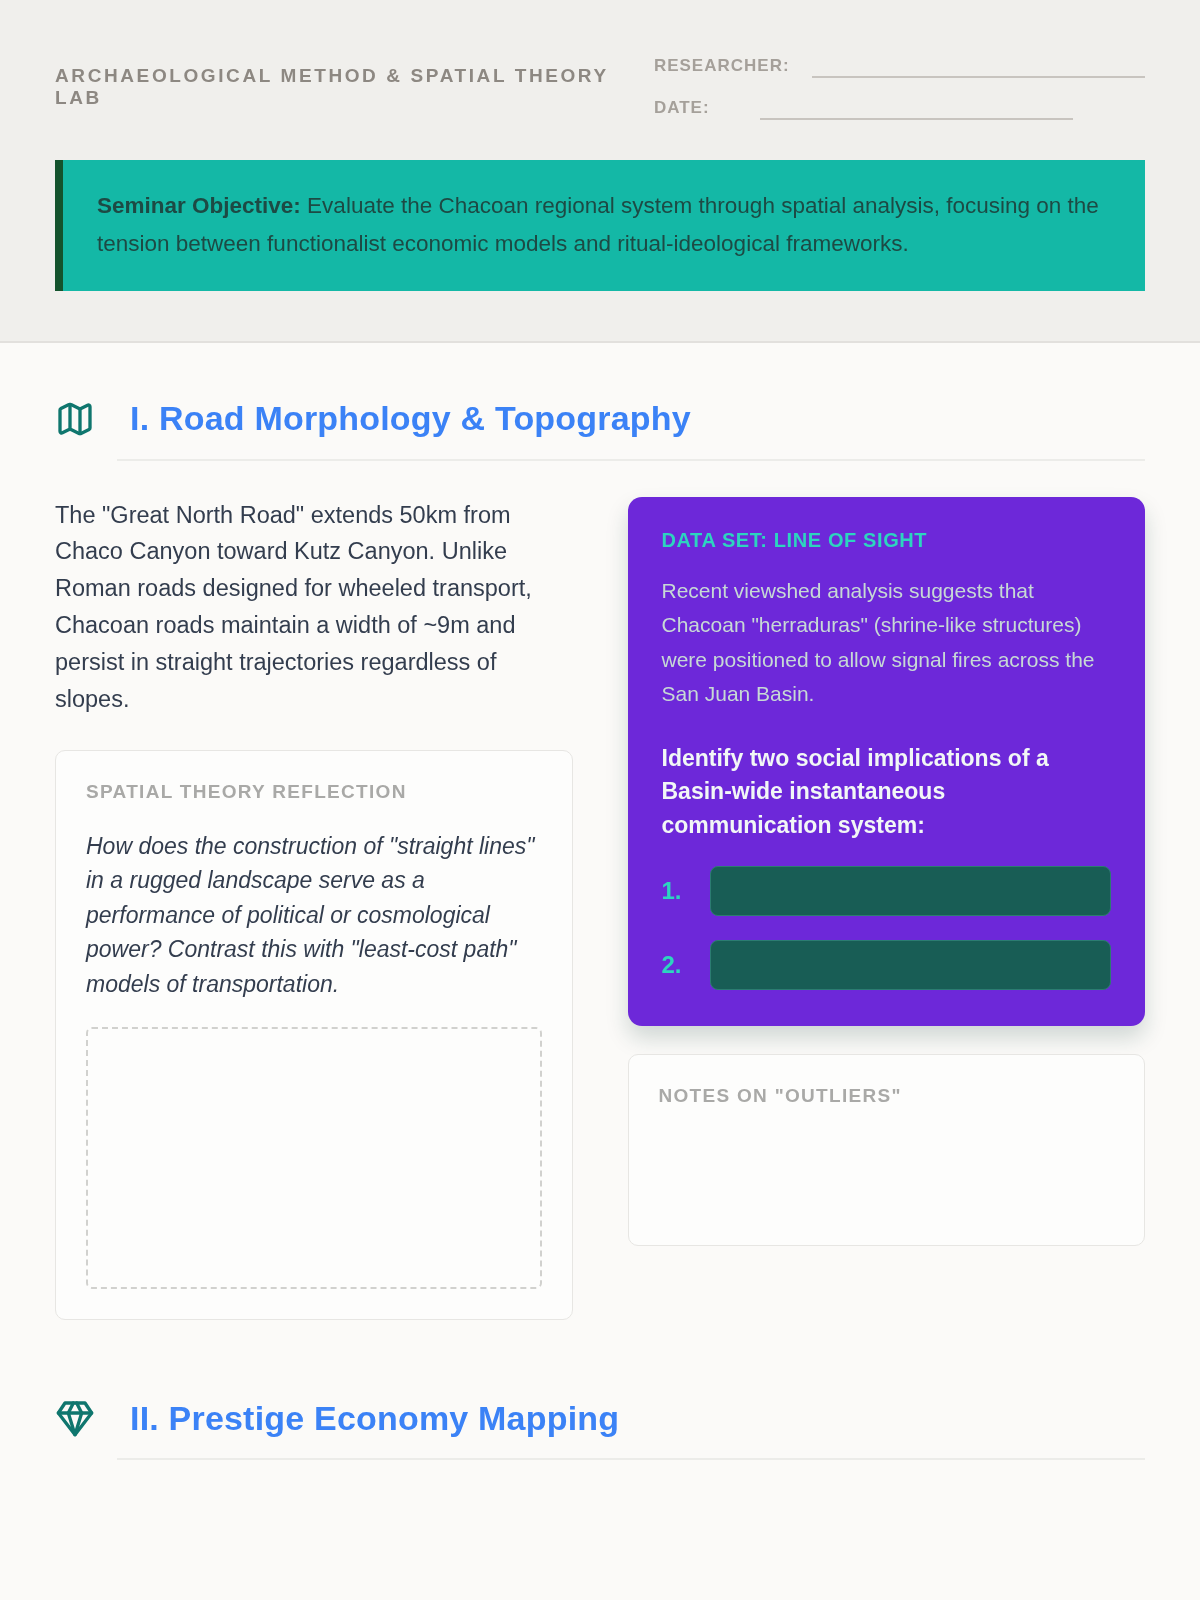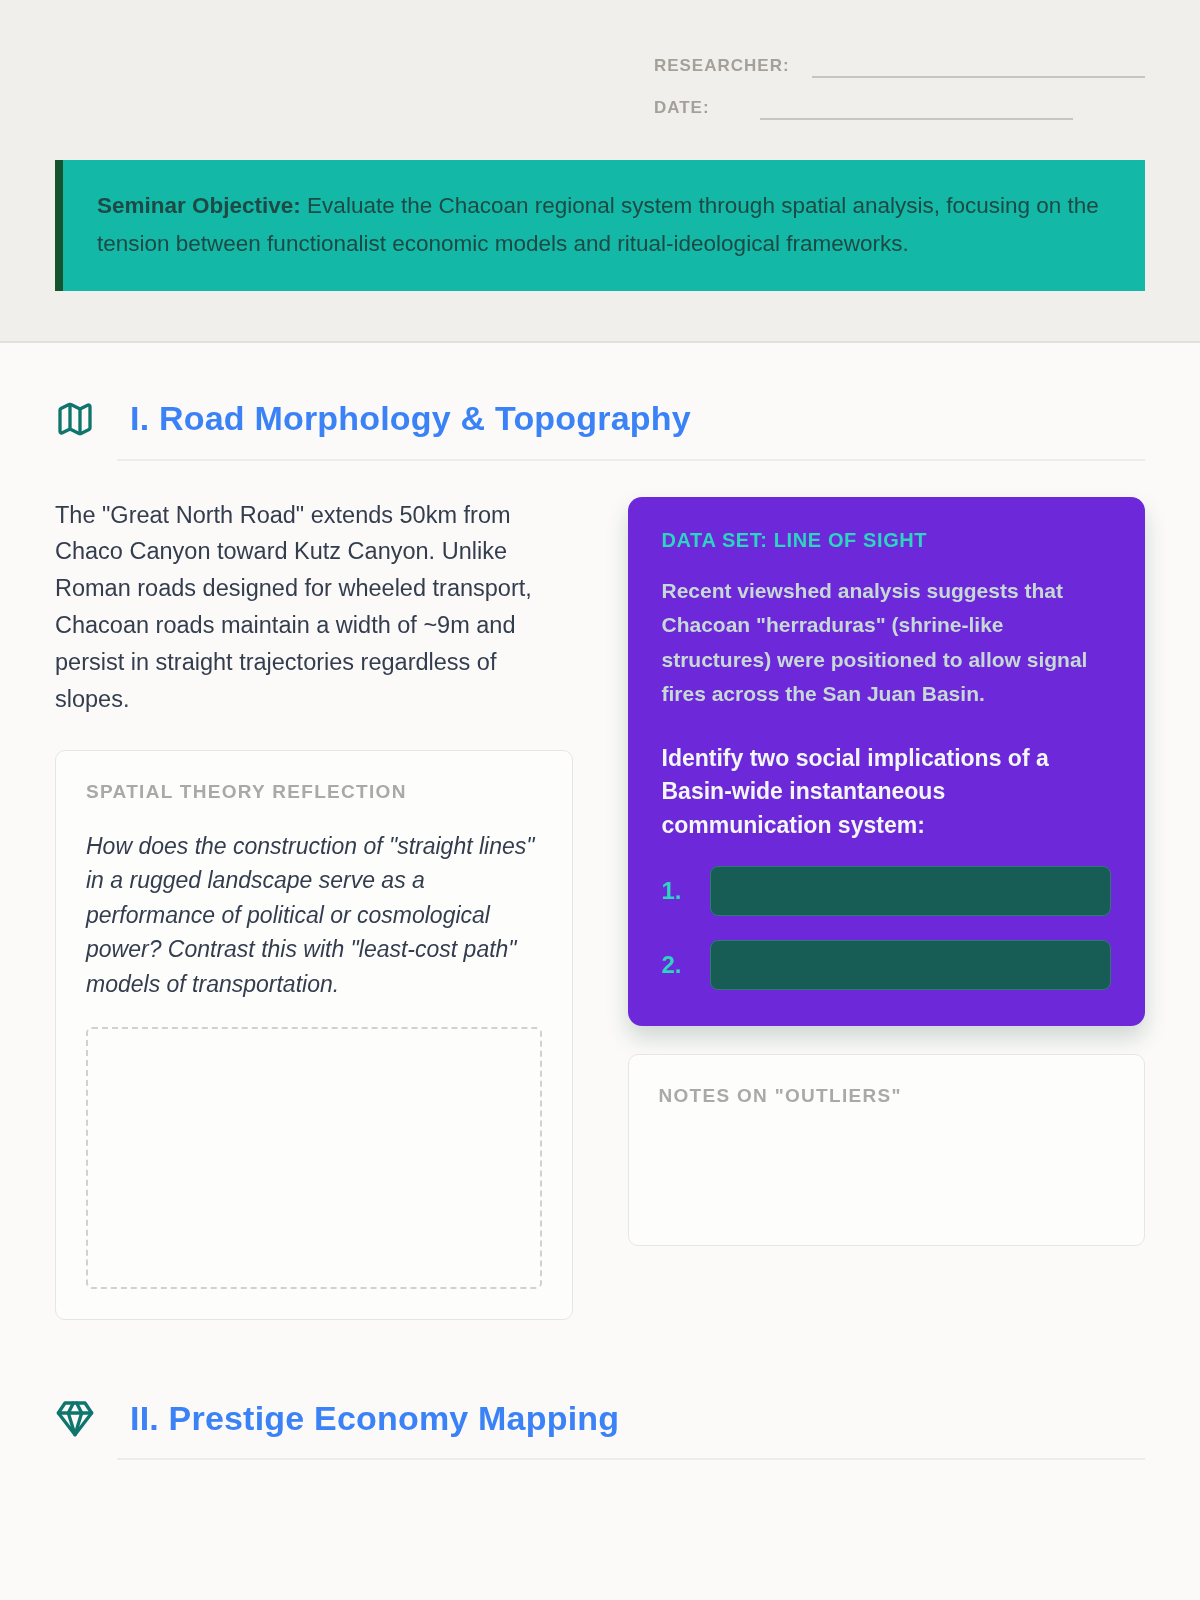--- a/index.html
+++ b/index.html
@@ -156,21 +156,20 @@
     font-size: 20px;
     font-weight: 700;
     letter-spacing: 0.6px;
     color: #2dd4bf;
   }
   .dark-card-body {
     margin-top: 22px;
     font-size: 21px;
     line-height: 1.65;
     color: #c7d9d5;
-    font-weight: bold;
   }
   .dark-card-prompt {
     margin-top: 30px;
     font-size: 23px;
     font-weight: 700;
     line-height: 1.45;
     color: #f2f7f6;
   }
   .answer-row {
     display: flex;
@@ -200,20 +199,21 @@
   .section2-block { }
 </style>
 </head>
 <body>
 
 <div class="page">
 
   <header class="header">
     <div class="header-top">
       <div class="title-block">
+        <div class="subtitle">ARCHAEOLOGICAL METHOD &amp; SPATIAL THEORY LAB</div>
       </div>
       <div class="fill-fields">
         <div class="field-row">
           <span class="field-label">RESEARCHER:</span>
           <span class="field-line"></span>
         </div>
         <div class="field-row date-row">
           <span class="field-label">DATE:</span>
           <span class="field-line"></span>
         </div>

